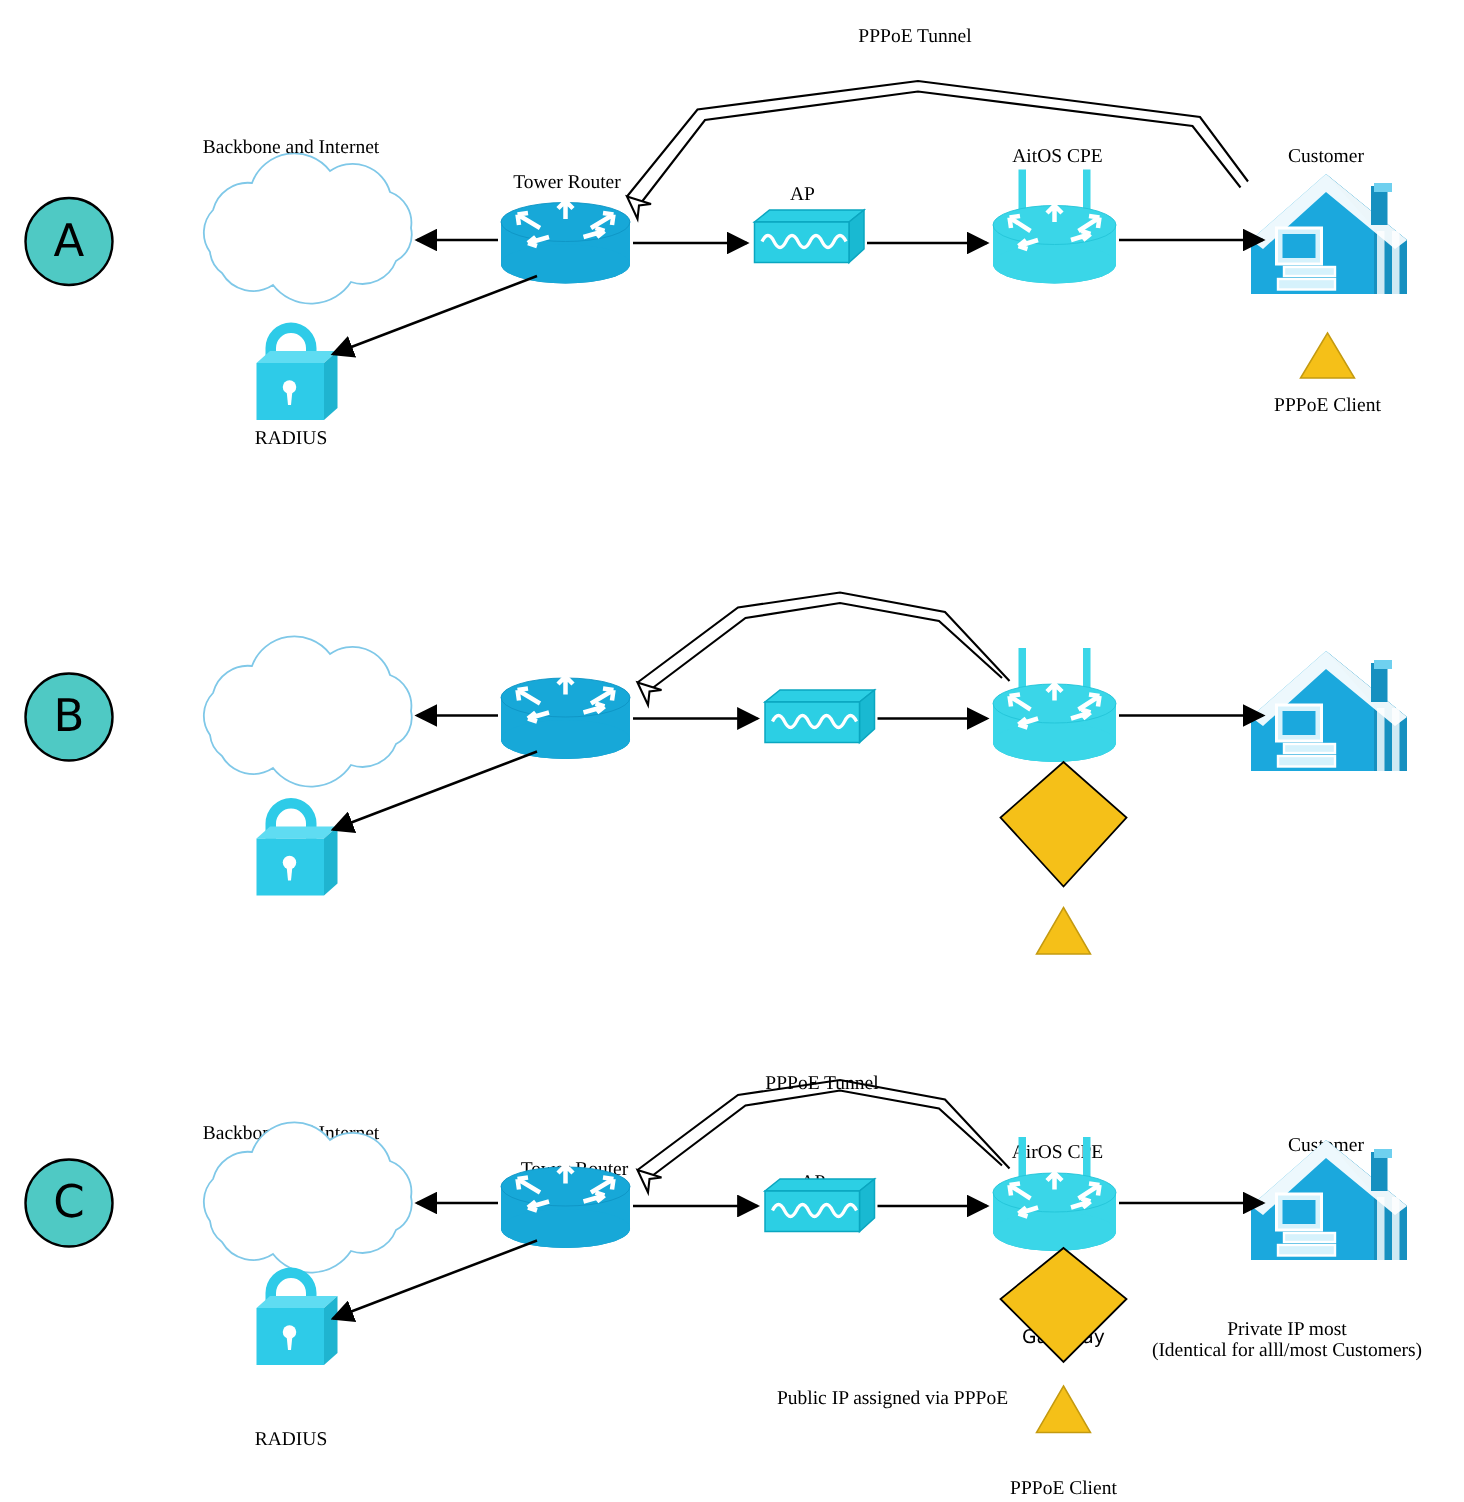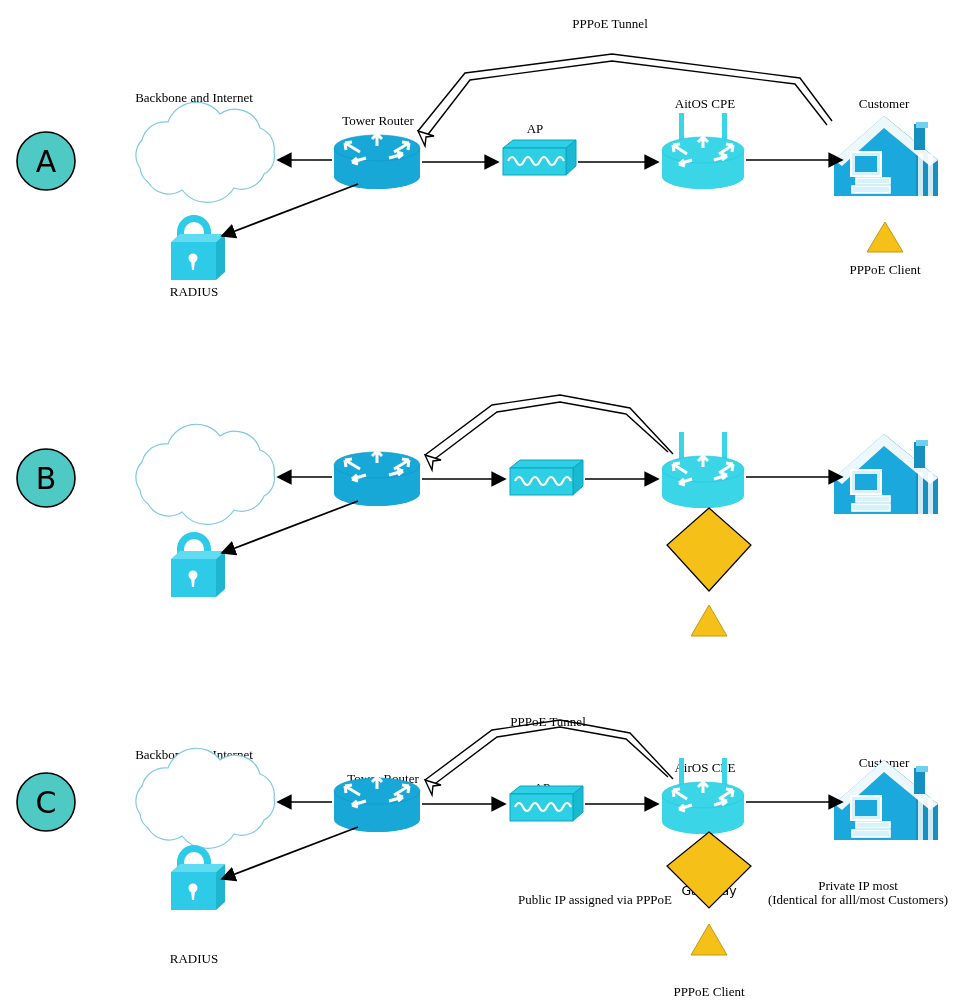--- a/index.html
+++ b/index.html
@@ -301,21 +301,21 @@
 
     <div class="badge-letter" style="left:46px; top:138px;">B</div>
     <div class="lbl ctr" style="left:194px; top:407px;">Backbone and Internet</div>
     <div class="lbl ctr" style="left:383px; top:431px;">Tower Router</div>
     <div class="lbl ctr" style="left:542px; top:440px;">AP</div>
     <div class="lbl ctr" style="left:705px; top:420px;">AirOS CPE</div>
     <div class="lbl ctr" style="left:884px; top:415px;">Customer</div>
     <div class="lbl ctr" style="left:194px; top:611px;">RADIUS</div>
     <div class="lbl ctr" style="left:709px; top:644px;">PPPoE Client</div>
     <div class="lbl ctr" style="left:548px; top:374px;">PPPoE Tunnel</div>
-    <div class="lbl ctr" style="left:595px; top:552px;">Public IP assigned via PPPoE</div>
+    <div class="lbl ctr" style="left:595px; top:584px;">Public IP assigned via PPPoE</div>
     <div class="lbl ctr" style="left:858px; top:538px;">Private IP most</div>
     <div class="lbl ctr" style="left:858px; top:552px;">(Identical for alll/most Customers)</div>
     <div class="diamond-text" style="left:709px; top:537px;">NAT</div>
     <div class="diamond-text" style="left:709px; top:551px;">Gateway</div>
   </div>
 
   <div class="scenario" id="scenario-c">
     <svg class="svg-layer" viewBox="0 0 976 321">
       <defs>
         <marker id="arrC" markerWidth="9" markerHeight="9" refX="8" refY="4.5" orient="auto">

